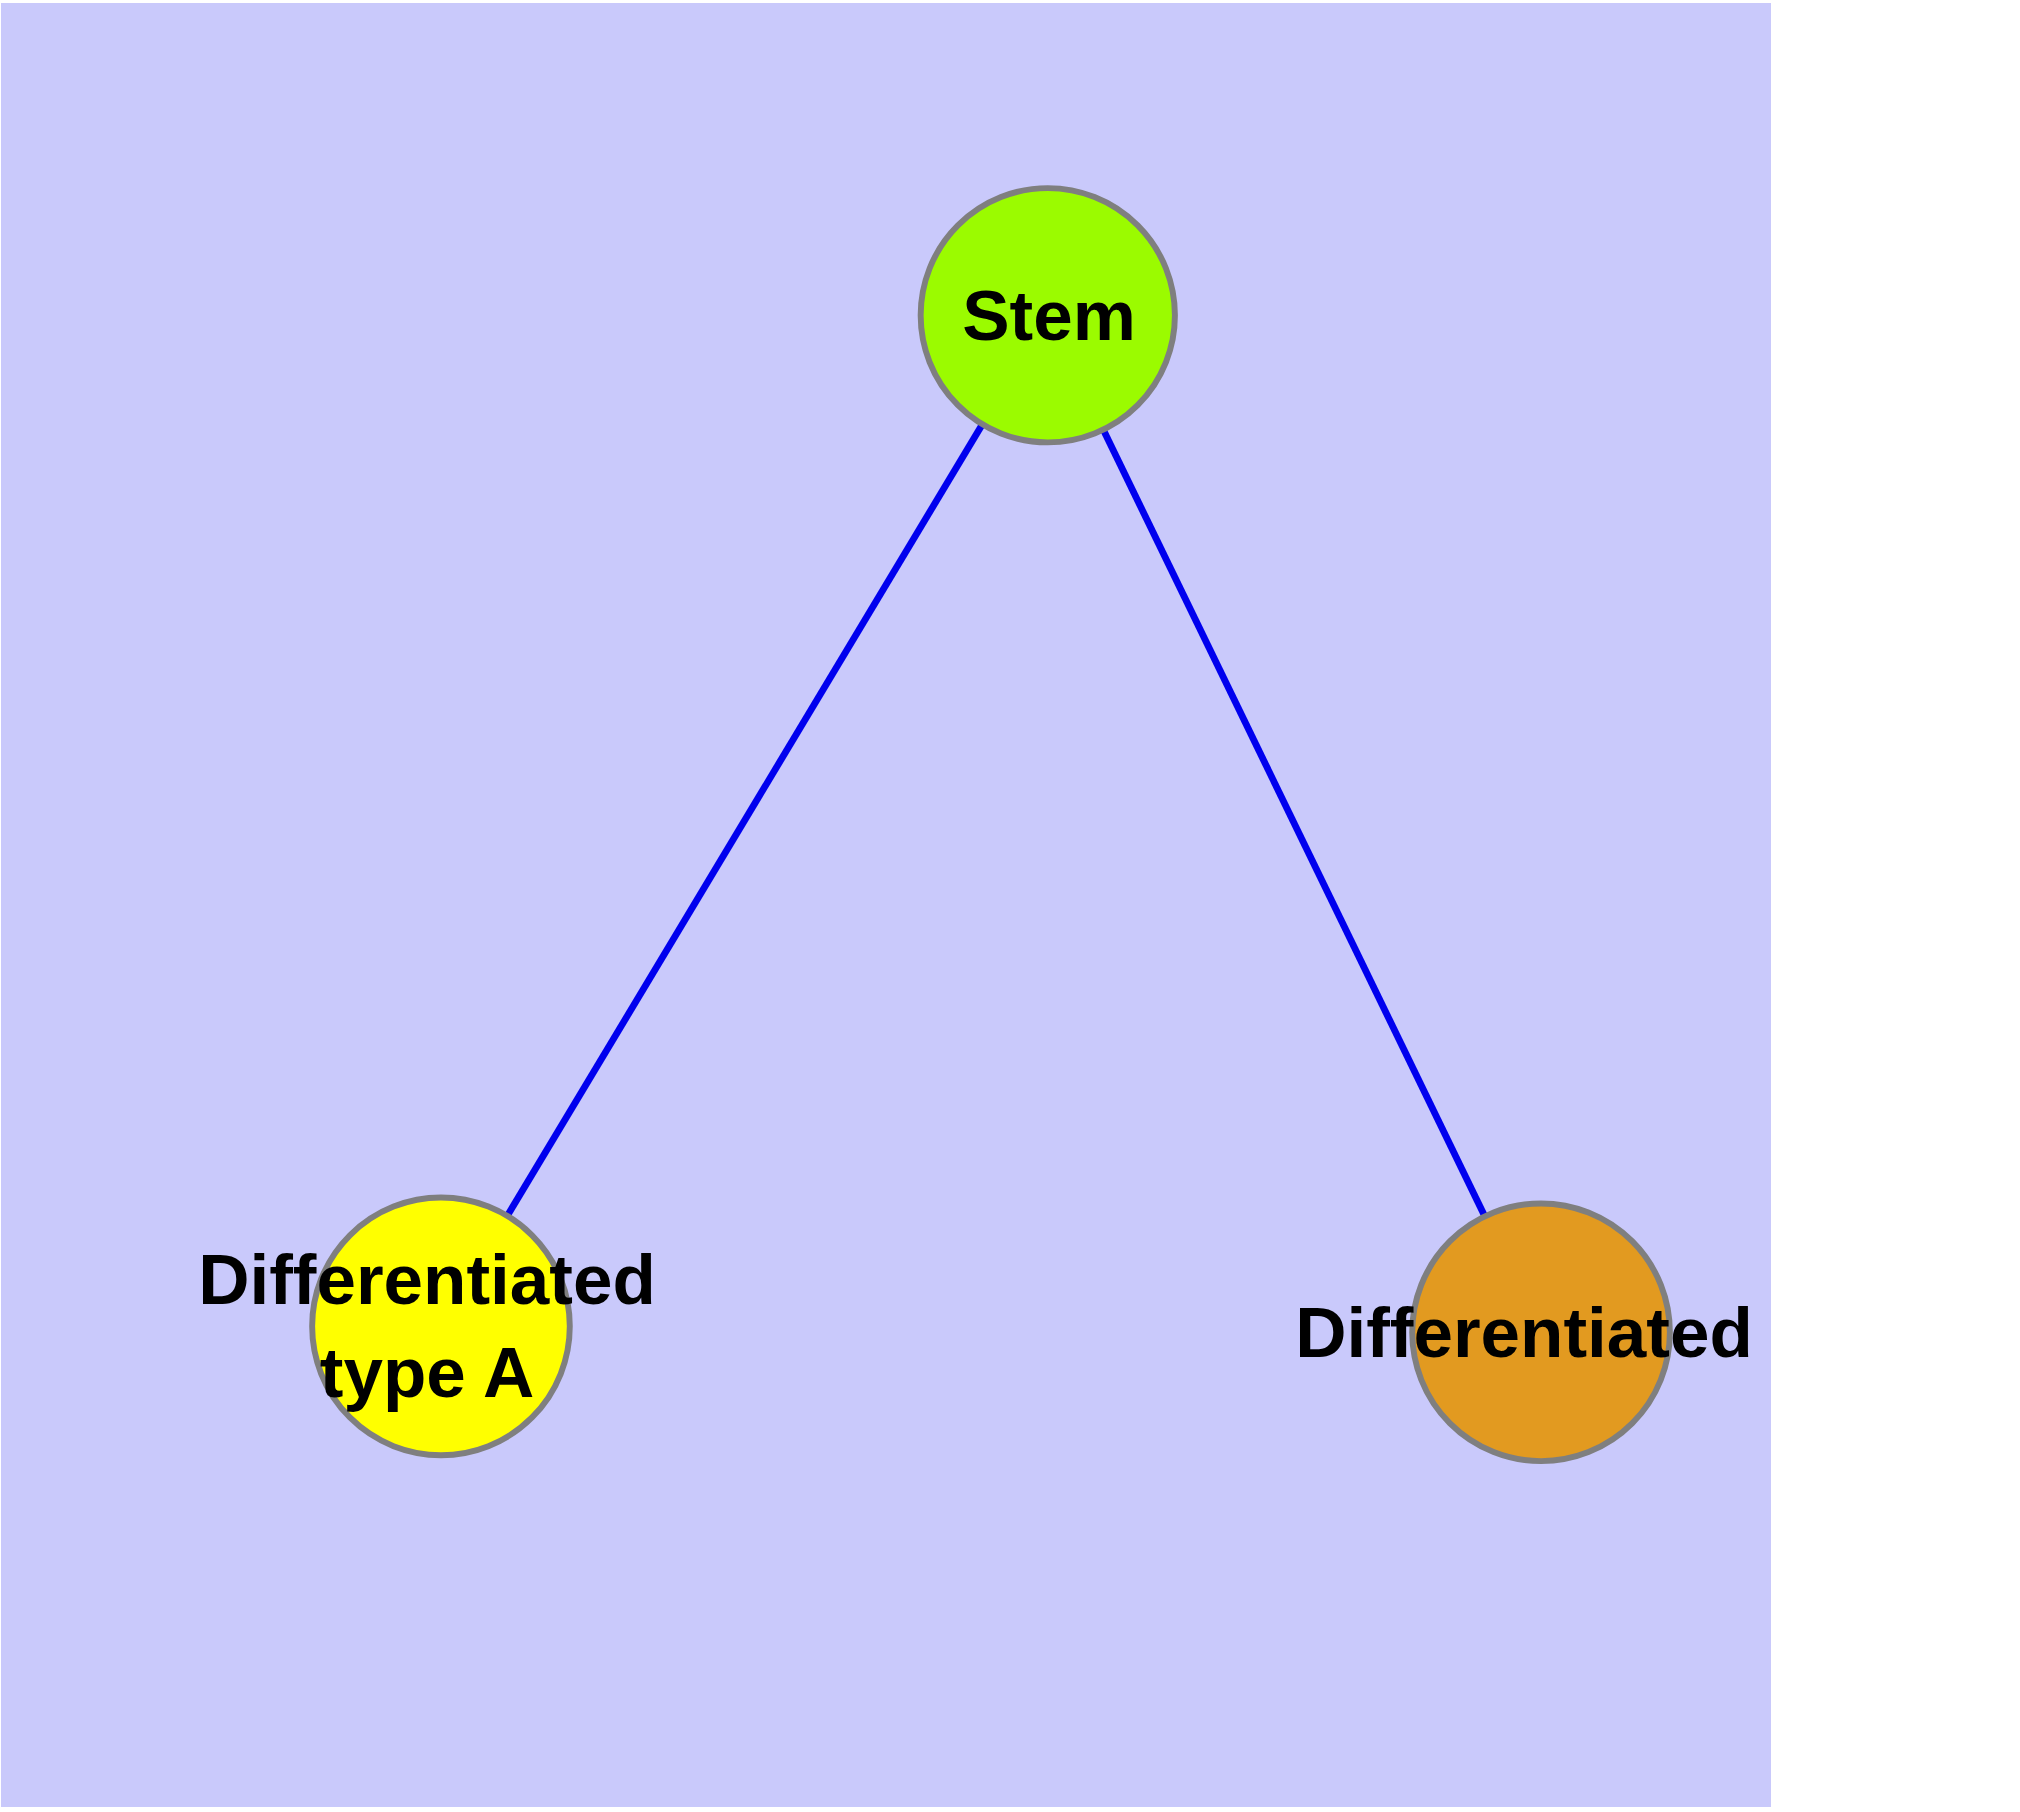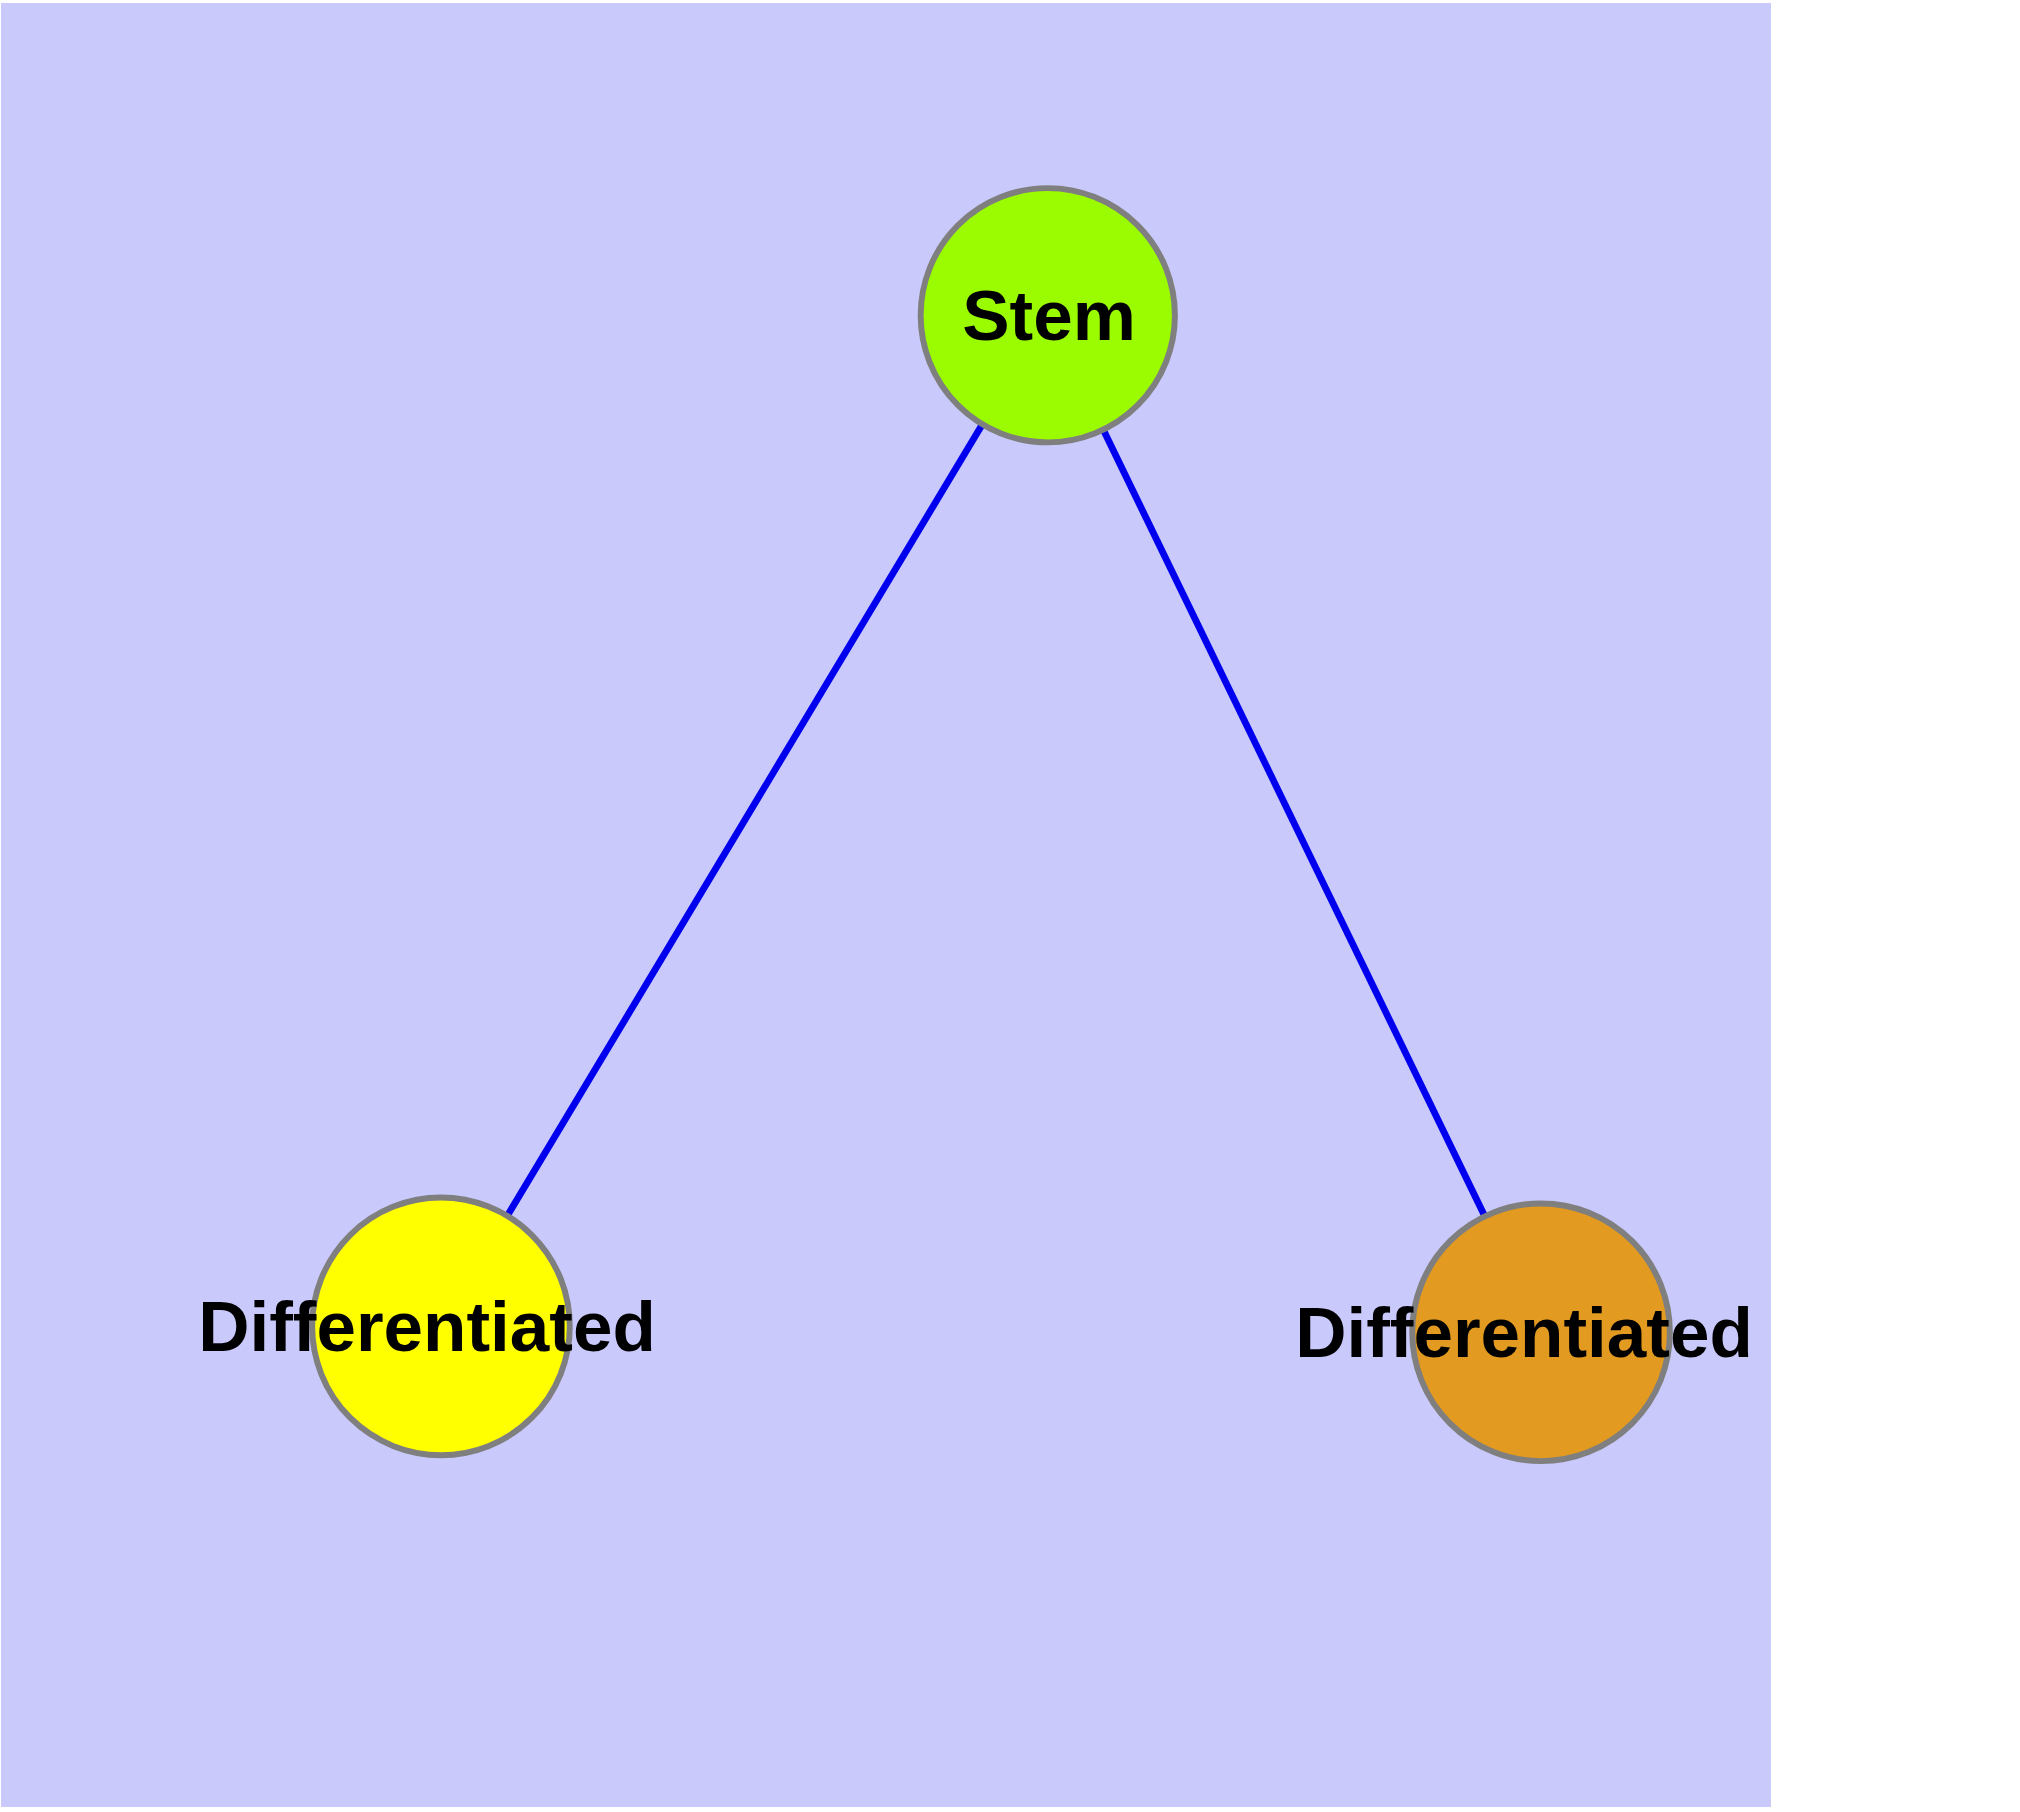--- a/index.html
+++ b/index.html
@@ -67,20 +67,21 @@
     <circle class="graph-node" cx="520" cy="1565" r="152" fill="#ffff00" stroke="#7f7f7f"></circle>
     <circle class="graph-node" cx="1818" cy="1572" r="152" fill="#e29a20" stroke="#7f7f7f"></circle>
   </svg>
 
   <div class="node-label" style="left: 1049px; top: 315px; color: rgb(0, 0, 0);">
     <span>Stem</span>
   </div>
 
   <div class="node-label" style="left: 427px; top: 1326px; color: rgb(0, 0, 0);">
     <span>Differentiated</span>
+    <span>type A</span>
   </div>
 
   <div class="node-label" style="left: 1524px; top: 1332px; color: rgb(0, 0, 0);">
     <span>Differentiated</span>
   </div>
 
 </div>
 
 
 </body></html>

